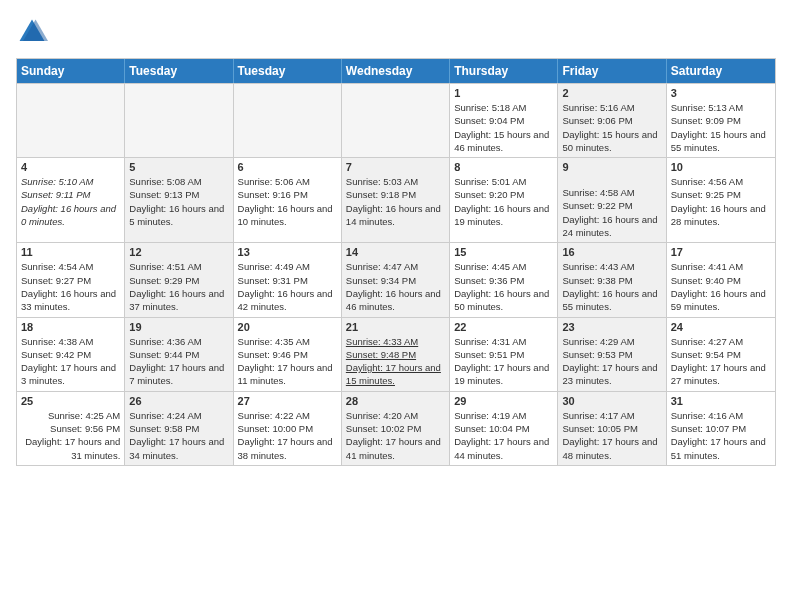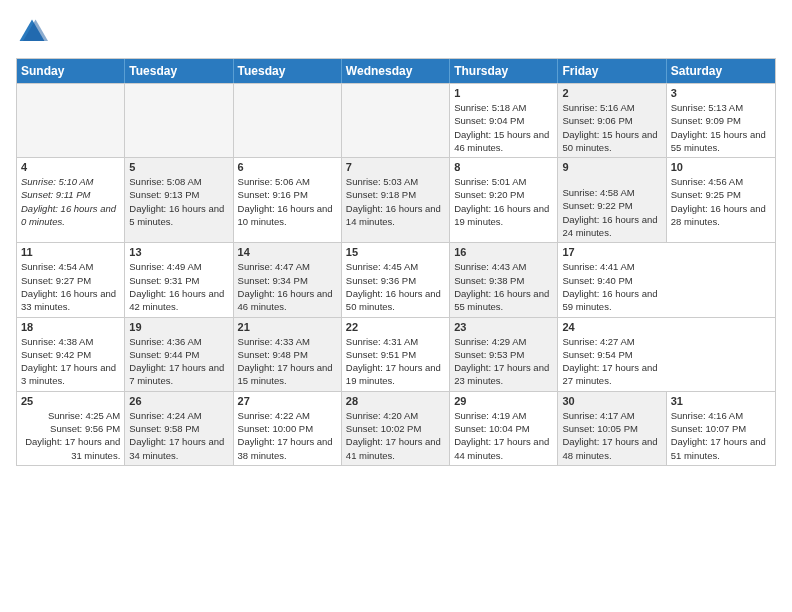--- a/index.html
+++ b/index.html
@@ -210,20 +210,26 @@
 Daylight: 16 hours and 28 minutes.</div>
           </div>
         </div>
         <div class="cal-row">
           <div class="cal-cell">
             <div class="day-num">11</div>
             <div class="cell-info" style="white-space: pre-line;">Sunrise: 4:54 AM
 Sunset: 9:27 PM
 Daylight: 16 hours and 33 minutes.</div>
           </div>
+          <div class="cal-cell shaded">
+            <div class="day-num">12</div>
+            <div class="cell-info" style="white-space: pre-line;">Sunrise: 4:51 AM
+Sunset: 9:29 PM
+Daylight: 16 hours and 37 minutes.</div>
+          </div>
           <div class="cal-cell">
             <div class="day-num">13</div>
             <div class="cell-info" style="white-space: pre-line;">Sunrise: 4:49 AM
 Sunset: 9:31 PM
 Daylight: 16 hours and 42 minutes.</div>
           </div>
           <div class="cal-cell shaded">
             <div class="day-num">14</div>
             <div class="cell-info" style="white-space: pre-line;">Sunrise: 4:47 AM
 Sunset: 9:34 PM
@@ -254,23 +260,29 @@
             <div class="cell-info" style="white-space: pre-line;">Sunrise: 4:38 AM
 Sunset: 9:42 PM
 Daylight: 17 hours and 3 minutes.</div>
           </div>
           <div class="cal-cell shaded">
             <div class="day-num">19</div>
             <div class="cell-info" style="white-space: pre-line;">Sunrise: 4:36 AM
 Sunset: 9:44 PM
 Daylight: 17 hours and 7 minutes.</div>
           </div>
+          <div class="cal-cell">
+            <div class="day-num">20</div>
+            <div class="cell-info" style="white-space: pre-line;">Sunrise: 4:35 AM
+Sunset: 9:46 PM
+Daylight: 17 hours and 11 minutes.</div>
+          </div>
           <div class="cal-cell shaded">
             <div class="day-num">21</div>
-            <div class="cell-info" style="white-space: pre-line;">Sunrise: 4:33 AM
+            <div class="cell-info" style="white-space: pre-line; text-decoration: underline;">Sunrise: 4:33 AM
 Sunset: 9:48 PM
 Daylight: 17 hours and 15 minutes.</div>
           </div>
           <div class="cal-cell">
             <div class="day-num">22</div>
             <div class="cell-info" style="white-space: pre-line;">Sunrise: 4:31 AM
 Sunset: 9:51 PM
 Daylight: 17 hours and 19 minutes.</div>
           </div>
           <div class="cal-cell shaded">

